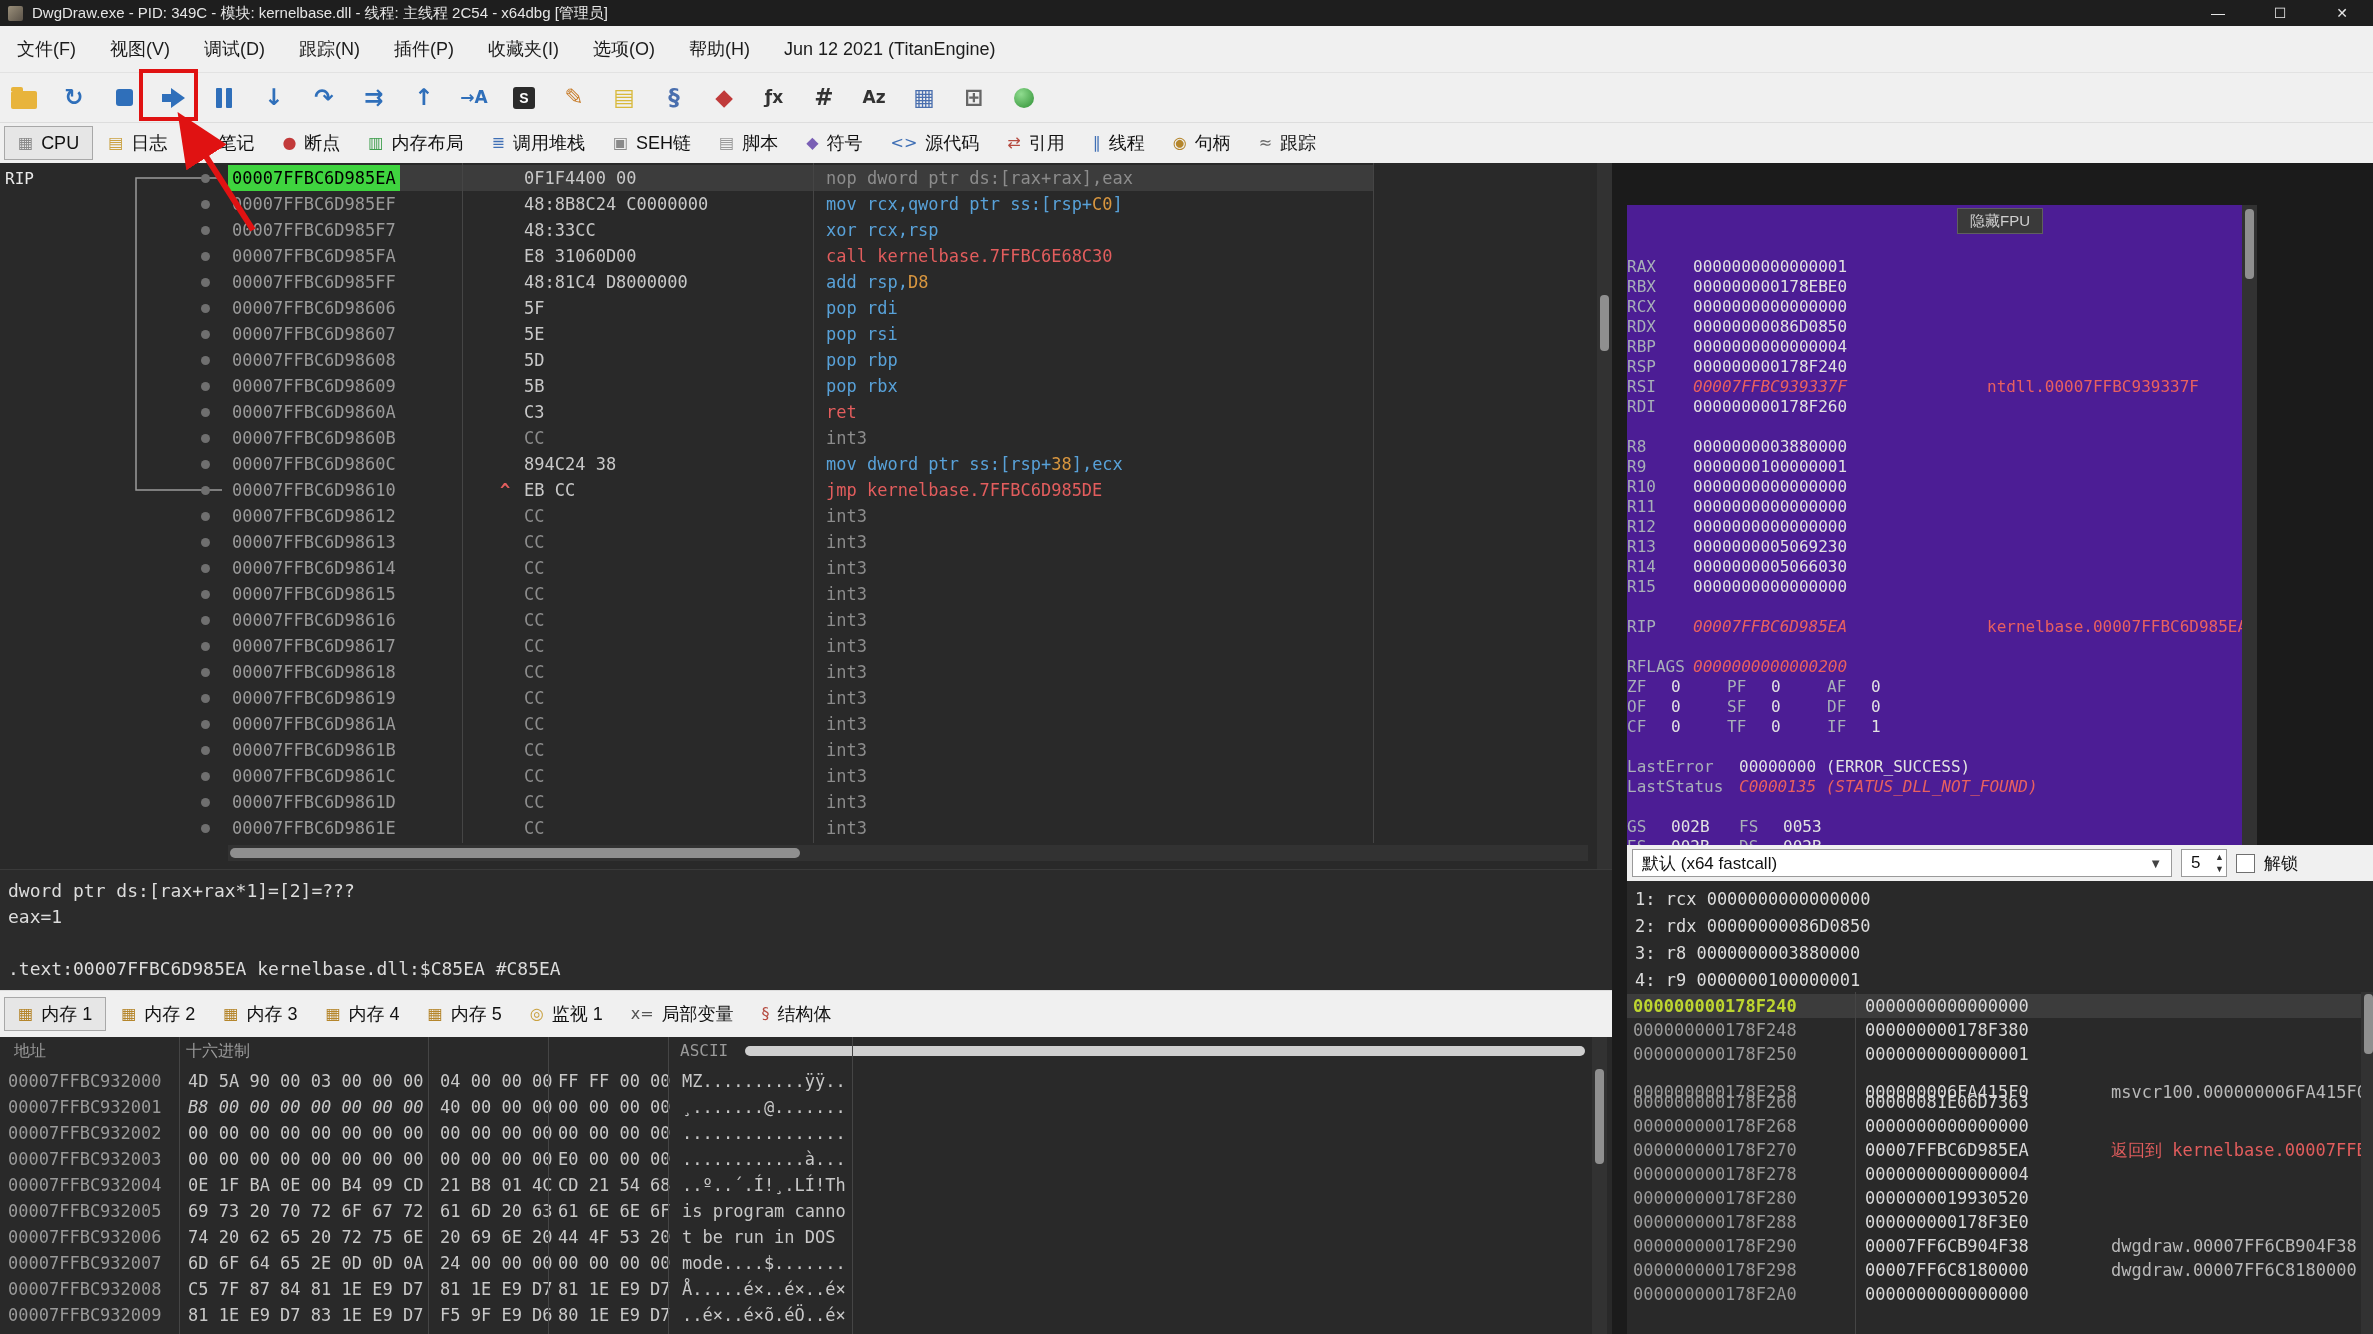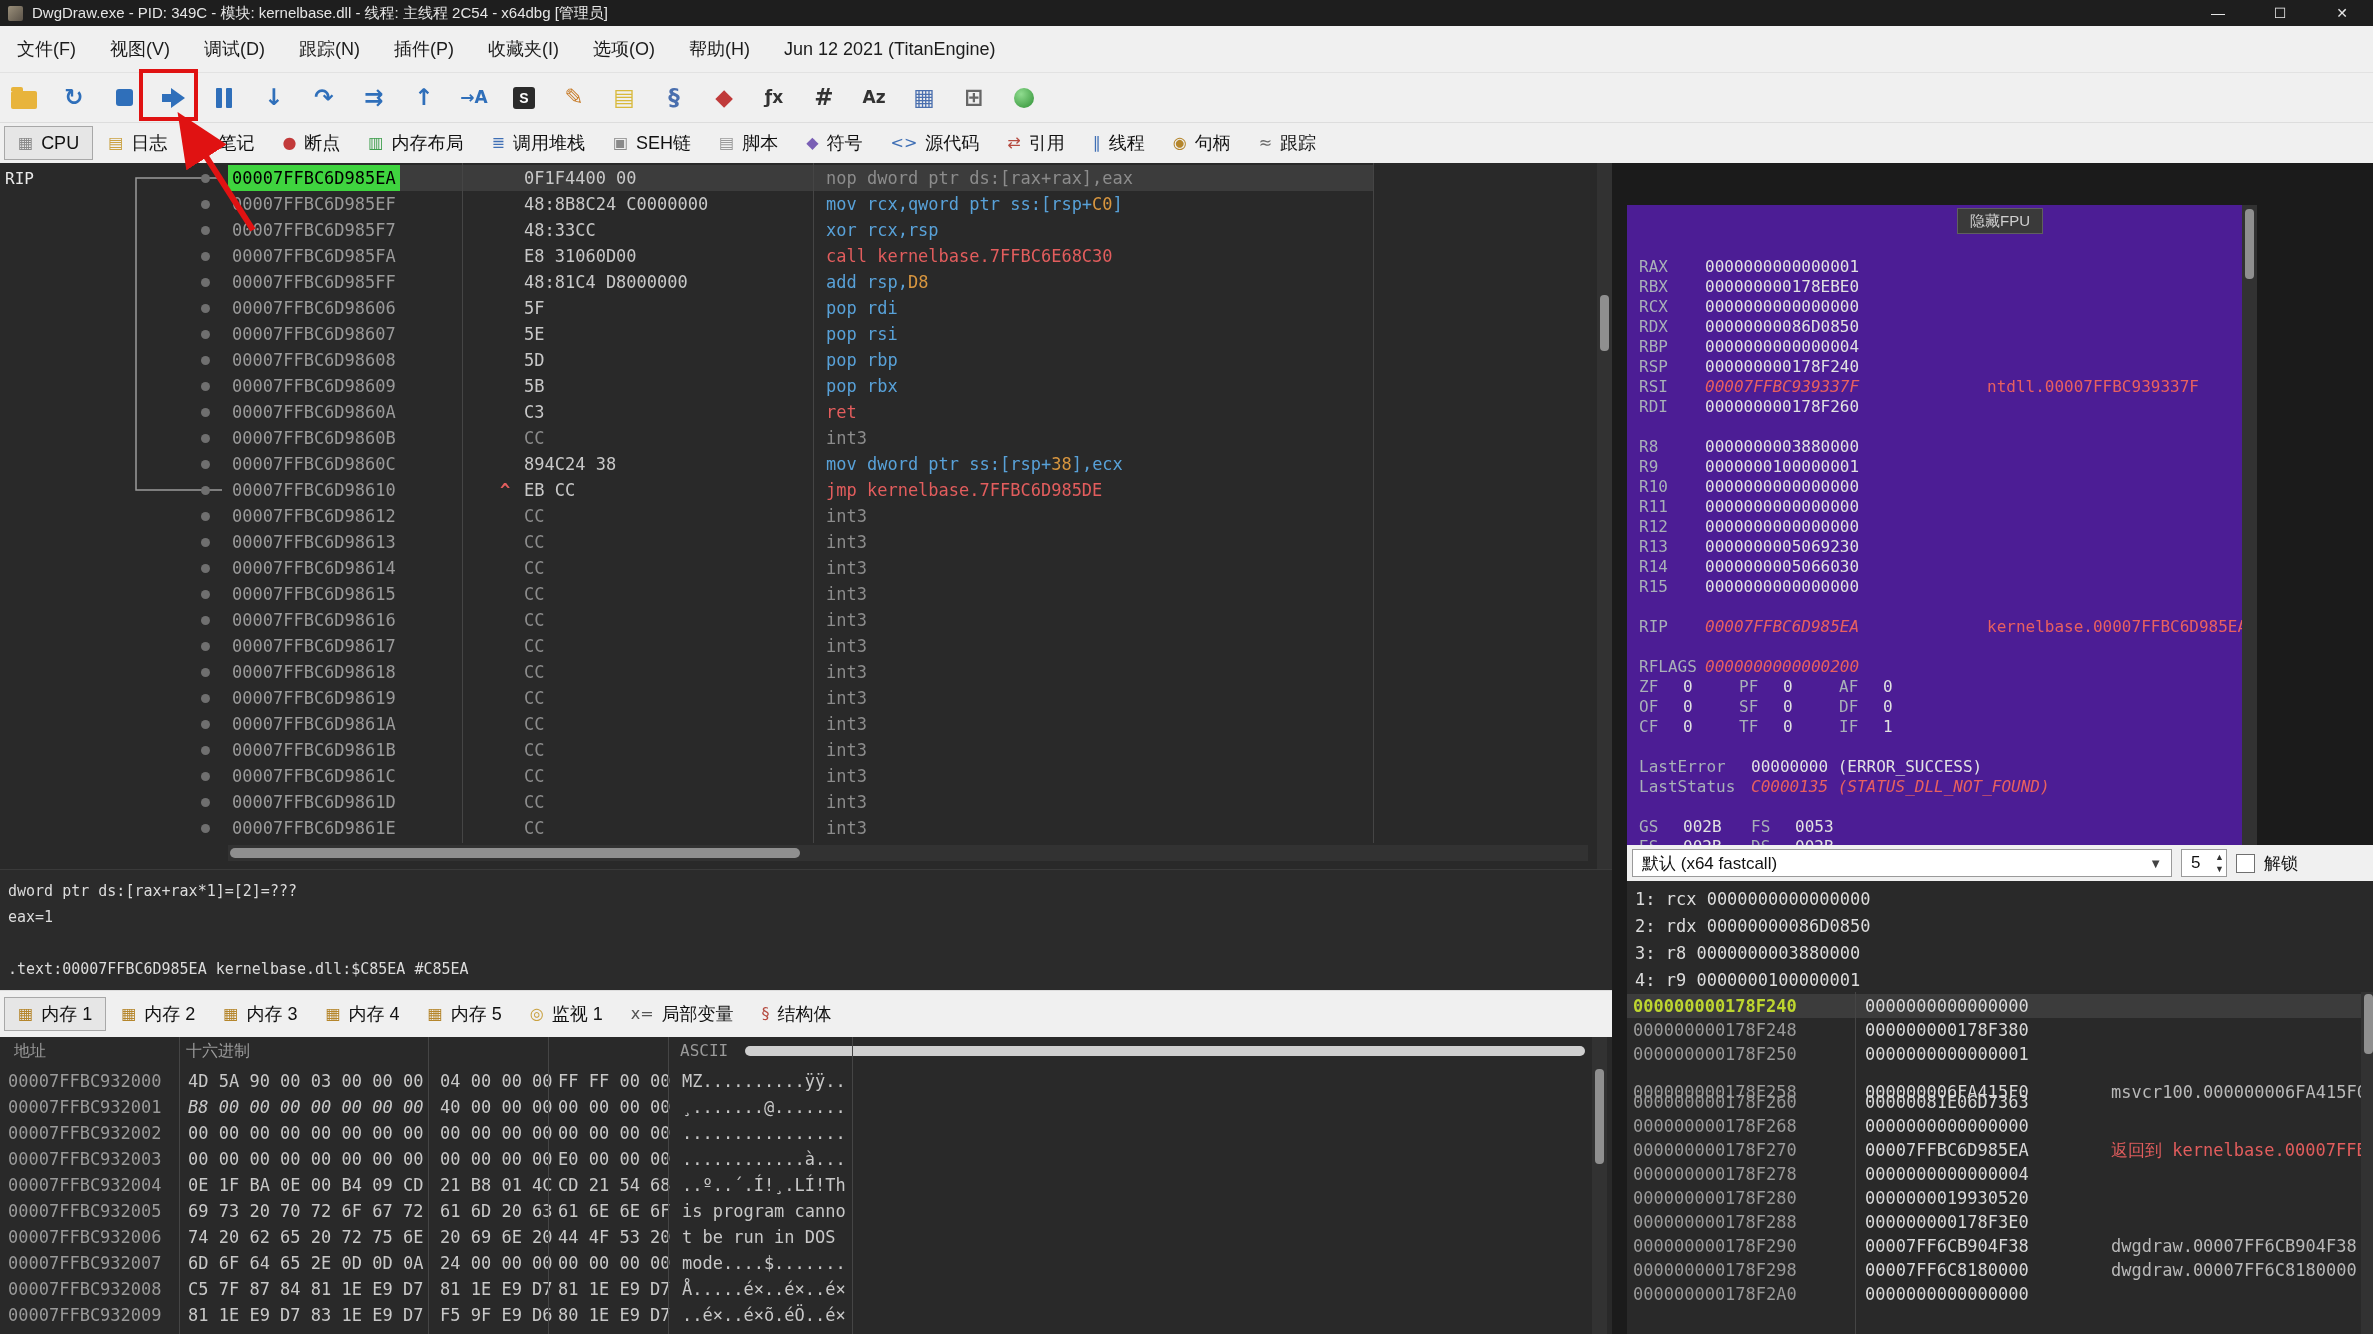--- a/index.html
+++ b/index.html
@@ -81,21 +81,21 @@
   .vthumb { position:absolute; left:3px; width:9px; background:#8f8f8f; border-radius:4px; }
 
   
   #regpane { position:absolute; left:1627px; top:163px; width:630px; height:682px; background:#4c1d95;
     font-family:"DejaVu Sans Mono", monospace; font-size:16px; overflow:hidden;margin-top:42px; }
   #fpu-btn { position:absolute; left:330px; top:3px; height:26px; padding:0 12px;
     background:#3a3a3a; border:1px solid #5f5f5f; color:#d0d0d0; font-size:15px;
     font-family:"Liberation Sans", sans-serif; display:flex; align-items:center; }
   #reg-lines { position:absolute; left:0; top:52px; right:16px; }
   .reg-group { margin-bottom:20px; }
-  .reg-line { position:relative; height:20px; line-height:20px; padding-left:12px; white-space:pre; }
+  .reg-line { position:relative; height:20px; line-height:20px; padding-left:0; white-space:pre; }
   .r-name { display:inline-block; width:66px; color:#a8b0b8; }
   .r-name.wide { width:112px; }
   .r-val { color:#e2e2e2; }
   .r-val.chg { color:var(--changed_red);font-style:italic; }
   .r-comment { position:absolute; left:360px; color:var(--changed_red); }
   .pair { display:inline-block; width:100px; }
   .pair.seg { width:112px; }
   .p-name { display:inline-block; width:44px; color:#a8b0b8; }
   .p-val { color:#e2e2e2; }
 
@@ -111,21 +111,21 @@
   .spin-arrows { position:absolute; right:2px; top:1px; display:flex; flex-direction:column;
     font-size:9px; line-height:12px; color:#333; }
   #cc-check { width:19px; height:19px; background:#fff; border:1px solid #707070; }
 
   #args { position:absolute; left:1627px; top:881px; width:746px; height:111px; background:#292929;
     font-family:"DejaVu Sans Mono", monospace; font-size:17px; color:#dcdcdc;
     padding:5px 0 0 8px; line-height:27px; white-space:pre; overflow:hidden; }
 
   
   #infobox { position:absolute; left:0; top:869px; width:1612px; height:121px; background:#2b2b2b;
-    border-top:1px solid #3a3a3a; font-family:"DejaVu Sans Mono", monospace; font-size:15px;
+    border-top:1px solid #3a3a3a; font-family:"DejaVu Sans Mono", monospace; font-size:18px;
     color:#dcdcdc; padding:8px 0 0 8px; line-height:26px; white-space:pre; overflow:hidden; }
 
   
   #dump { position:absolute; left:0; top:1037px; width:1612px; height:297px; background:#292929;
     font-family:"DejaVu Sans Mono", monospace; font-size:17px; overflow:hidden; }
   #dump-header { position:absolute; left:0; top:0; width:100%; height:29px; color:#9a9a9a; font-size:16px; }
   #dump-header span { position:absolute; top:4px; }
   #dump-hbar { position:absolute; left:745px; top:9px; width:840px; height:10px;
     background:#cfcfcf; border-radius:5px; }
   .dump-row { position:absolute; left:0; width:1580px; height:26px; line-height:26px; white-space:pre; }

